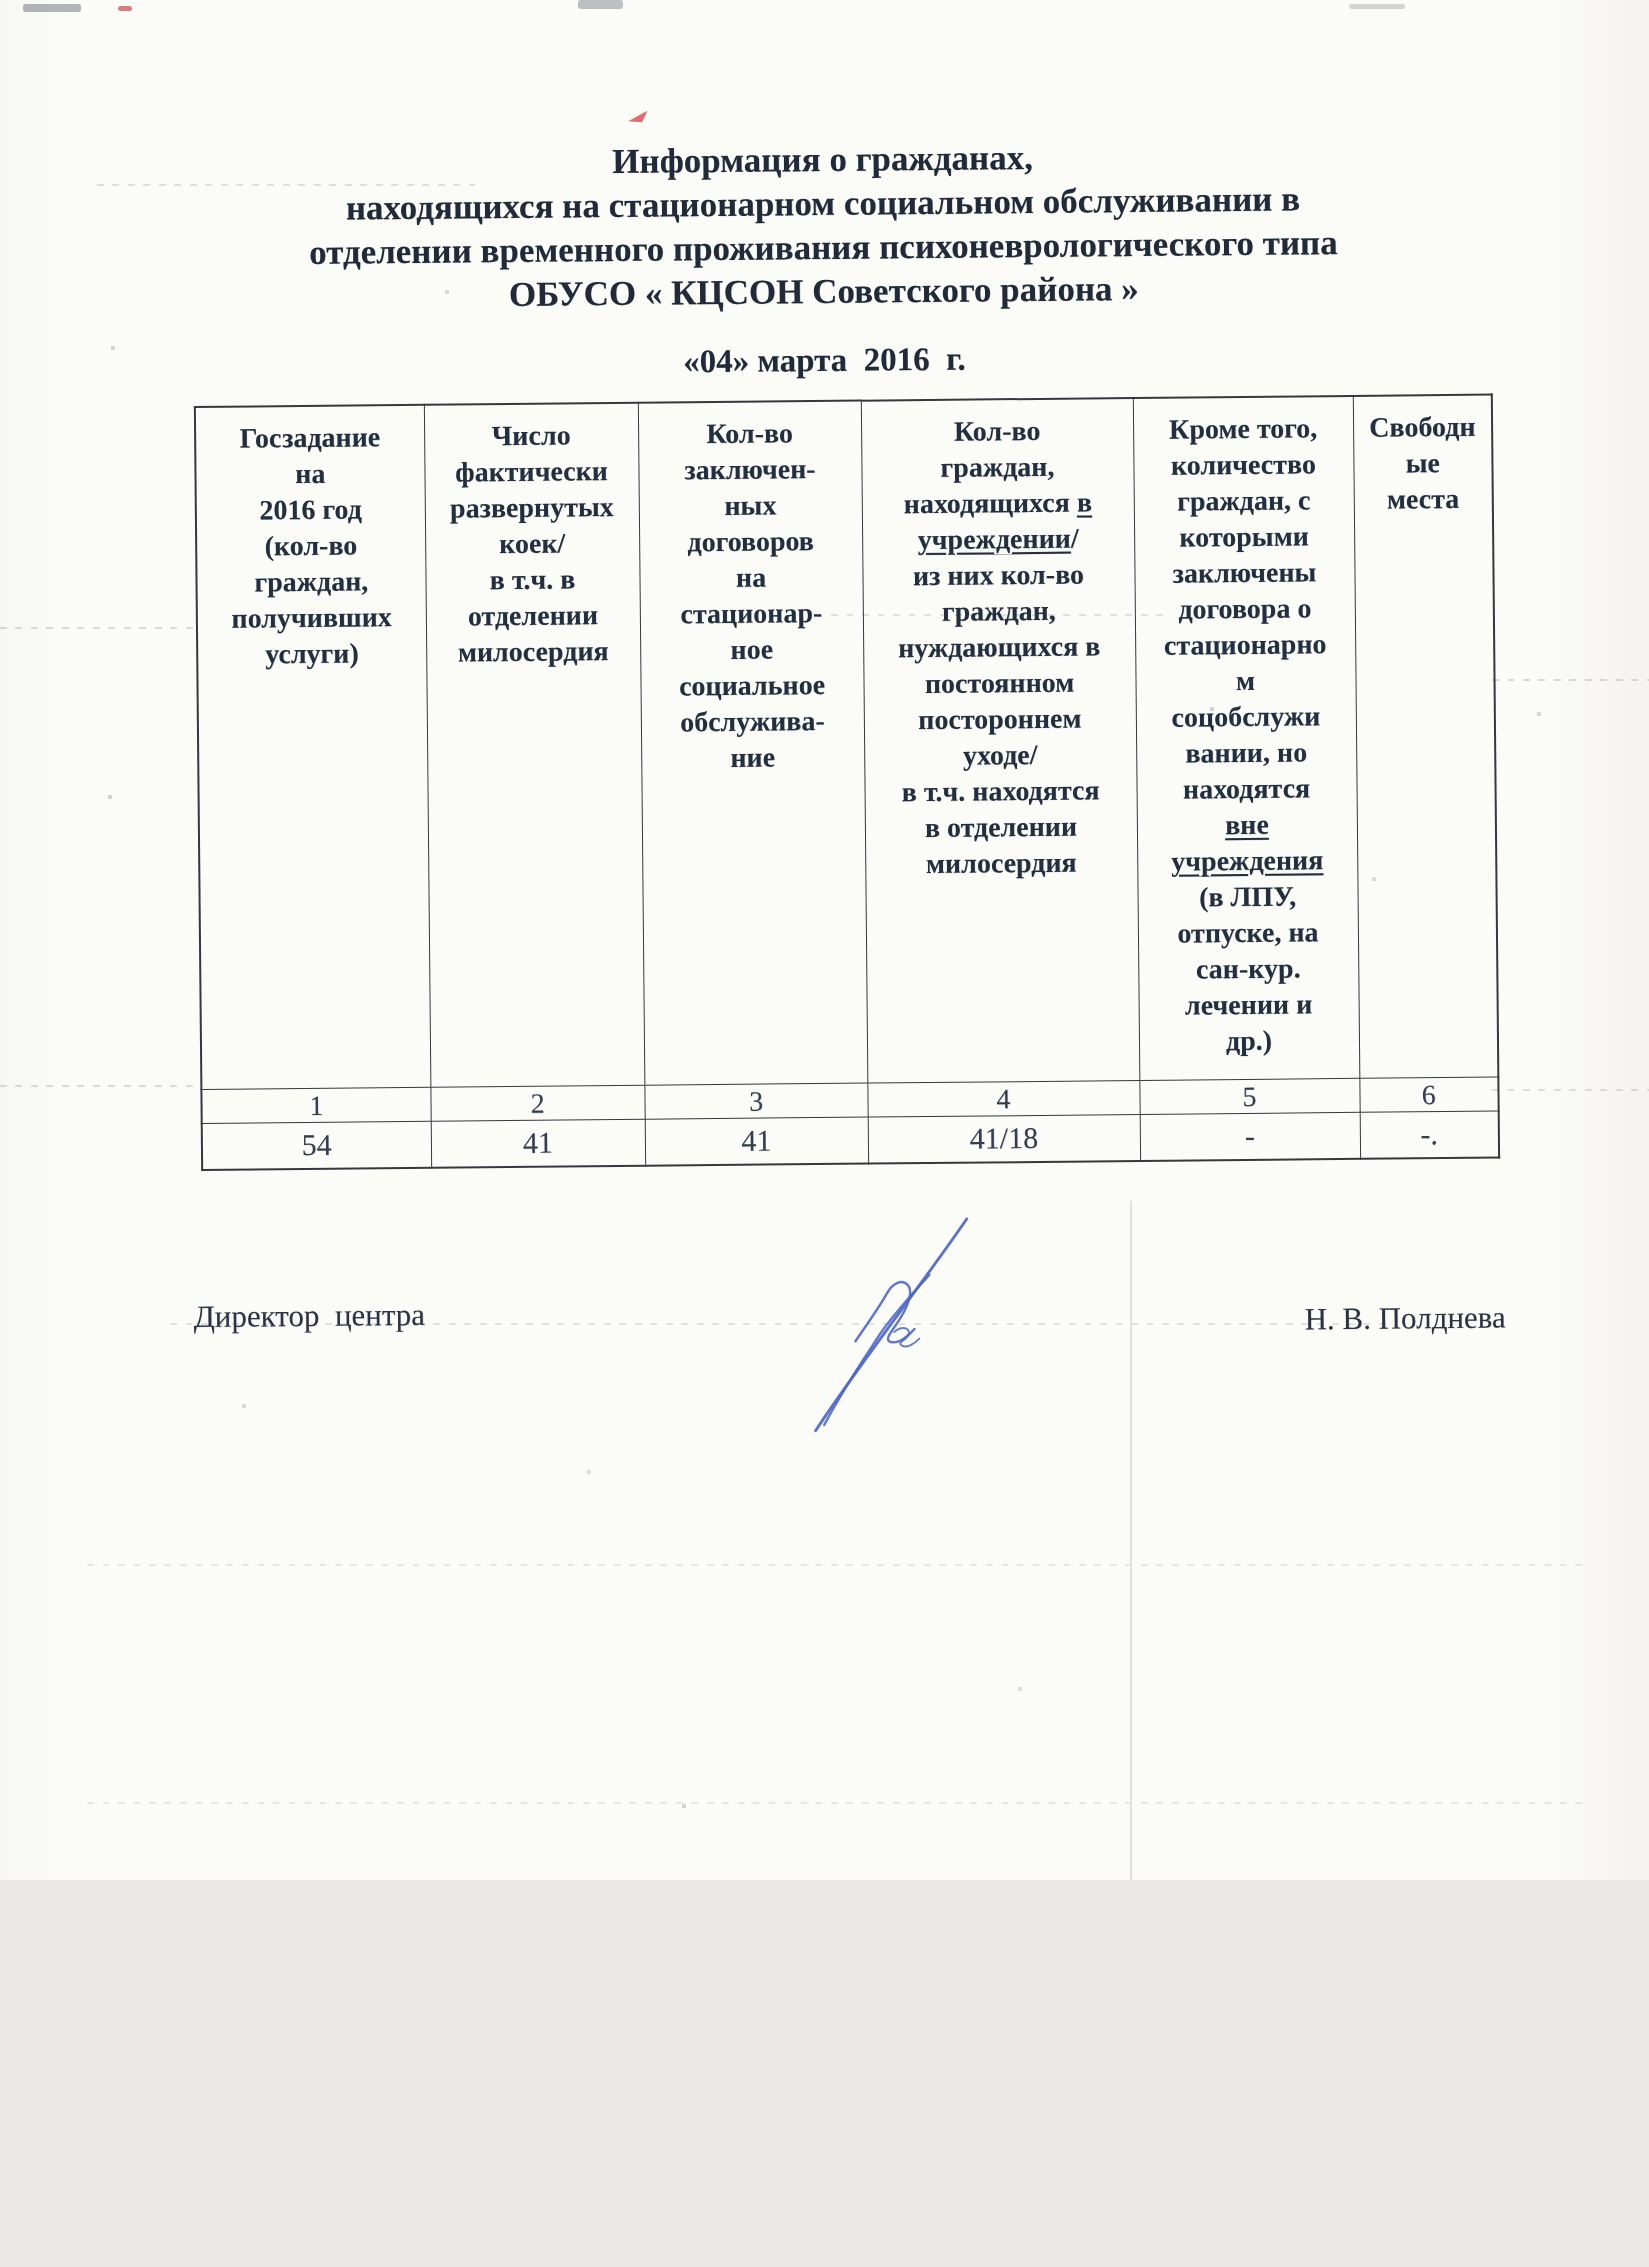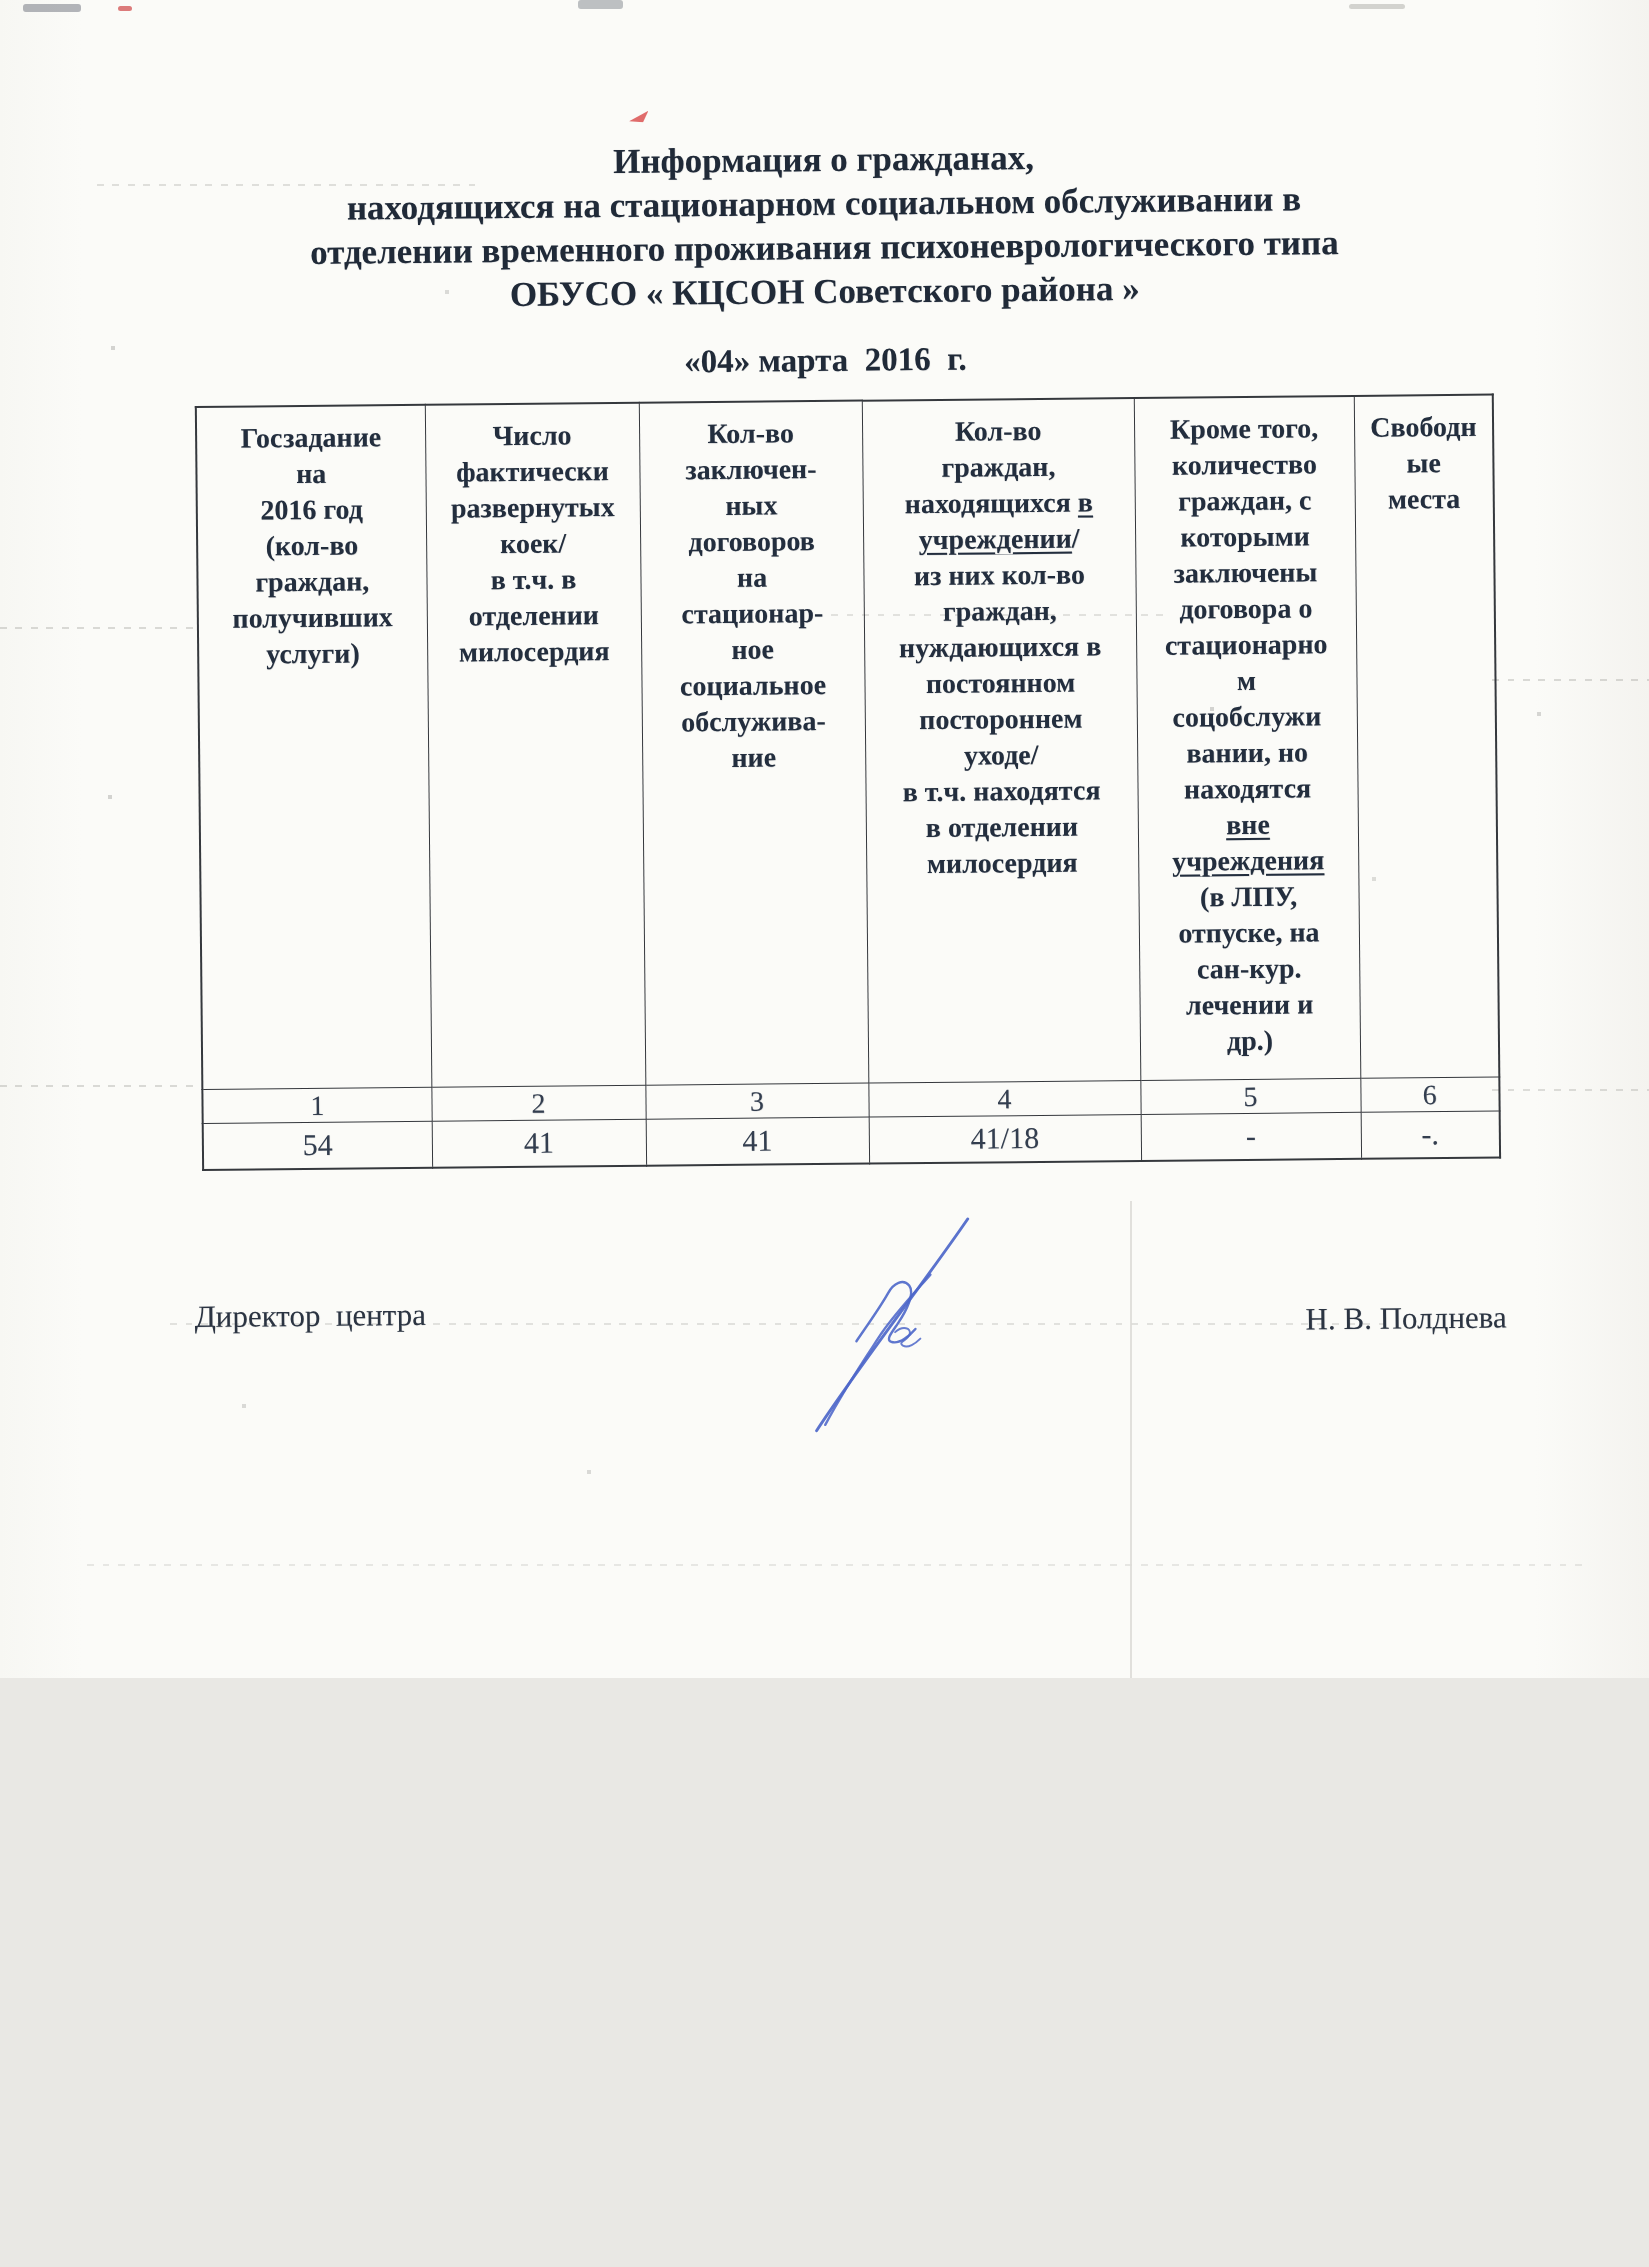--- a/index.html
+++ b/index.html
@@ -8,21 +8,21 @@
     --line:#35383d;
     --paper:#fbfbf8;
   }
   html,body{margin:0;padding:0;}
   body{
     width:1650px;height:2268px;
     font-family:"Liberation Serif","DejaVu Serif",serif;
     background:#e9e8e4;
   }
   .page{
-    position:relative;width:1650px;height:1678px;overflow:hidden;
+    position:relative;width:1650px;height:1880px;overflow:hidden;
     background:linear-gradient(90deg,#f7f7f3 0%,var(--paper) 5%,var(--paper) 93%,#f4f3ef 100%);
   }
   
   .doc{
     position:absolute;inset:0;
     transform:rotate(-0.55deg);
     transform-origin:50% 50%;
     color:var(--ink);
     text-shadow:0.3px 0.3px 0.7px rgba(40,48,64,.30);
   }

